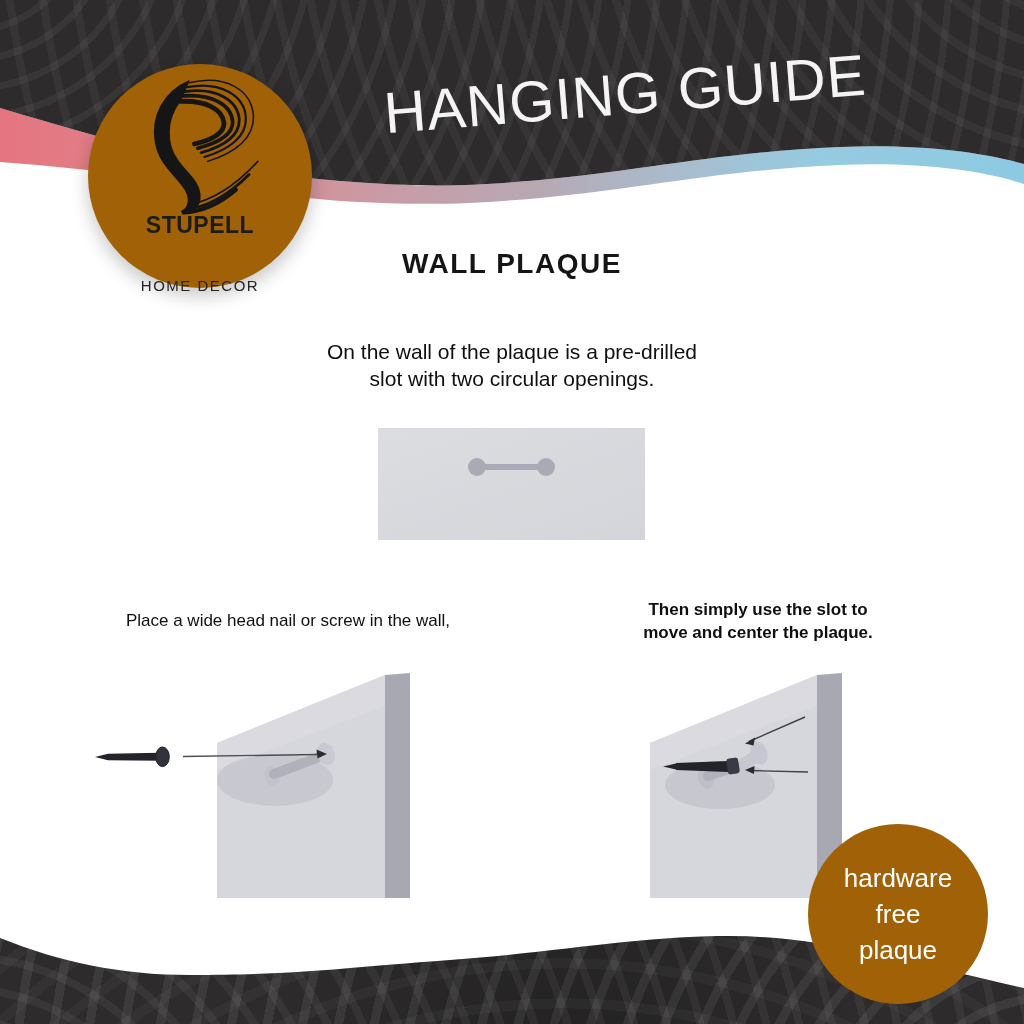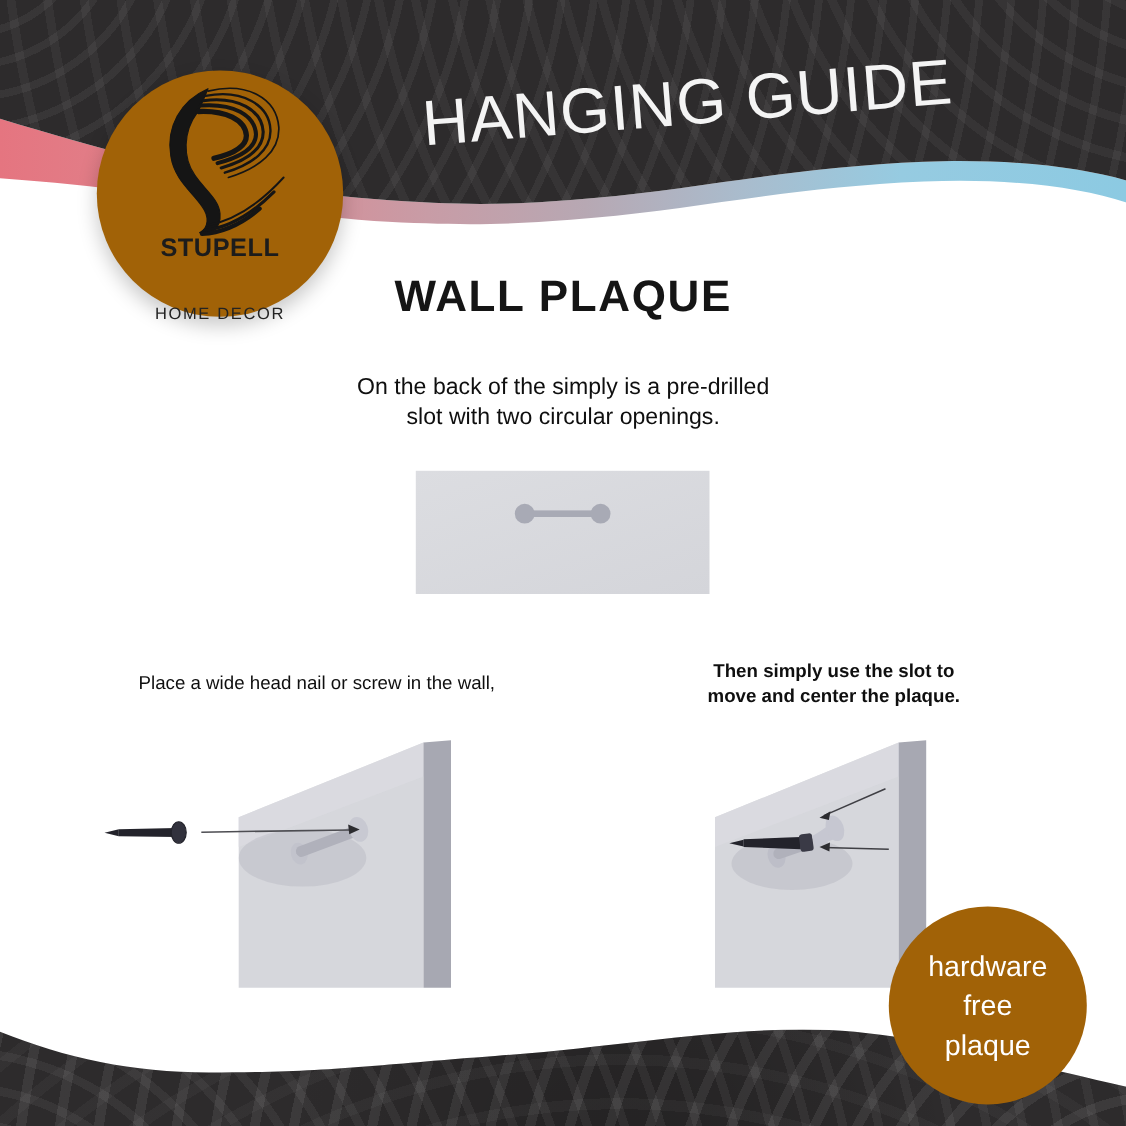--- a/index.html
+++ b/index.html
@@ -45,21 +45,21 @@
     font-size:23px;font-weight:700;letter-spacing:0.5px;color:#1c1c1c;
   }
   .brand-tagline{
     position:absolute;left:0;right:0;top:177px;
     font-size:15px;font-weight:400;letter-spacing:1.5px;color:#232323;margin-top:36px;
   }
 
   
   .product-label{
     left:262px;top:248px;width:500px;z-index:3;text-align:center;
-    font-size:40px;font-weight:700;letter-spacing:1.5px;color:#151515;white-space:nowrap;
+    font-size:28px;font-weight:700;letter-spacing:1.5px;color:#151515;white-space:nowrap;
   }
   .intro-text{
     left:212px;top:338px;width:600px;text-align:center;
     font-size:21px;line-height:27px;color:#0f0f0f;z-index:3;
   }
   .step-text{
     top:598px;width:420px;text-align:center;
     font-size:17px;line-height:23px;color:#0f0f0f;z-index:3;
   }
   .step-text.left{left:78px;margin-top:11px;}
@@ -120,21 +120,21 @@
       <path d="M40 127 C58 126 74 118 88 106" fill="none" stroke-width="3.6"></path>
     </g>
   </svg>
   <div class="brand-name">STUPELL</div>
   <div class="brand-tagline">HOME DECOR</div>
 </div>
 
 <div class="abs product-label">WALL PLAQUE</div>
 
 <div class="abs intro-text">
-  <div>On the back of the simply is a pre-drilled</div>
+  <div>On the wall of the plaque is a pre-drilled</div>
   <div>slot with two circular openings.</div>
 </div>
 
 <div class="abs plaque-back">
   <div class="slot-bar"></div>
   <div class="slot-circle c1"></div>
   <div class="slot-circle c2"></div>
 </div>
 
 <div class="abs step-text left">

